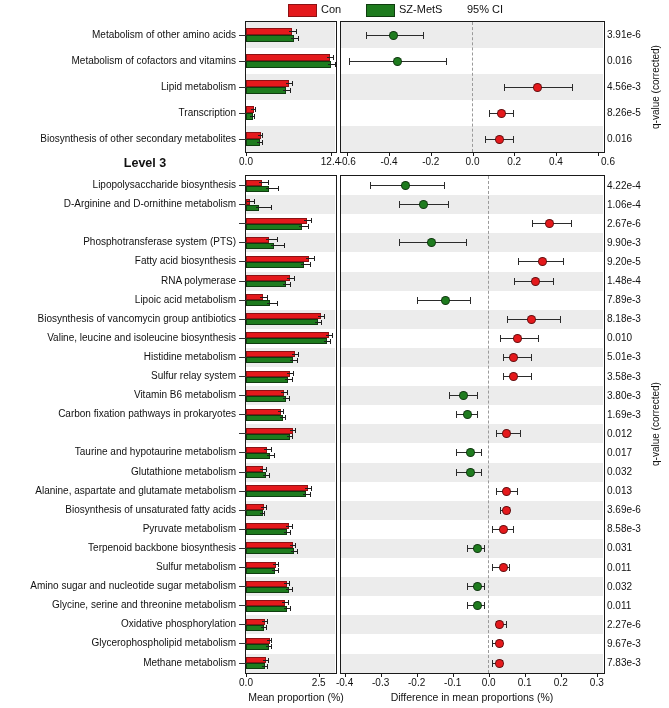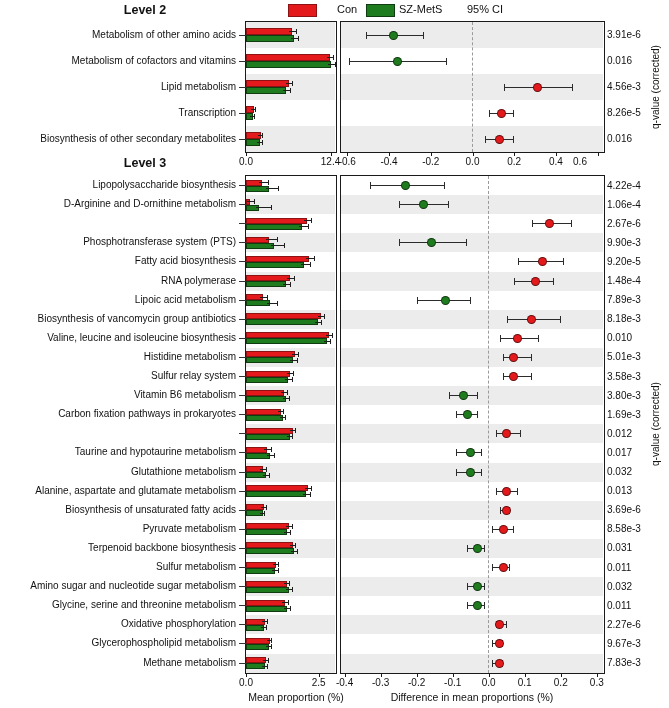--- a/index.html
+++ b/index.html
@@ -28,25 +28,24 @@
   .ticklabel{position:absolute;font-size:10px;transform:translateX(-50%);white-space:nowrap;}
   .caption{position:absolute;font-size:10.5px;text-align:center;}
   .rot-label{position:absolute;writing-mode:vertical-rl;transform:rotate(180deg);
     font-size:10px;text-align:center;color:#111;}
 </style>
 </head>
 <body>
 
 <div id="figure">
 
-  <div class="sec-title" id="level2-title">Level 2</div>
   <div class="sec-title" id="level3-title">Level 3</div>
 
   <div class="legend-swatch" id="sw-con" style="left: 288px; background: rgb(228, 25, 28); border: 1px solid rgb(140, 18, 20);"></div>
-  <div class="legend-label" style="left:321px;margin-left:16px;">Con</div>
+  <div class="legend-label" style="left:321px;">Con</div>
   <div class="legend-swatch" id="sw-sz" style="left: 366px; background: rgb(30, 123, 30); border: 1px solid rgb(15, 61, 15);"></div>
   <div class="legend-label" style="left:399px;">SZ-MetS</div>
   <div class="legend-label" style="left:467px;">95% CI</div>
 
   <div class="rot-label" style="left:650px;top:22px;height:130px;">q-value (corrected)</div>
   <div class="rot-label" style="left:650px;top:176px;height:497px;">q-value (corrected)</div>
 
   <div class="caption" style="left:221px;top:691px;width:150px;">Mean proportion (%)</div>
   <div class="caption" style="left:347px;top:691px;width:250px;">Difference in mean proportions (%)</div>
 
@@ -135,21 +134,21 @@
       <div class="ticklabel" style="left: 389.008px; top: 156px;">-0.4</div>
       <div class="tickline" style="left: 430.754px; top: 152px; height: 4px;"></div>
       <div class="ticklabel" style="left: 430.754px; top: 156px;">-0.2</div>
       <div class="tickline" style="left: 472.5px; top: 152px; height: 4px;"></div>
       <div class="ticklabel" style="left: 472.5px; top: 156px;">0.0</div>
       <div class="tickline" style="left: 514.246px; top: 152px; height: 4px;"></div>
       <div class="ticklabel" style="left: 514.246px; top: 156px;">0.2</div>
       <div class="tickline" style="left: 555.992px; top: 152px; height: 4px;"></div>
       <div class="ticklabel" style="left: 555.992px; top: 156px;">0.4</div>
       <div class="tickline" style="left: 597.738px; top: 152px; height: 4px;"></div>
-      <div class="ticklabel" style="left: 580px; top: 156px;">0.6</div>
+      <div class="ticklabel" style="left: 608px; top: 156px;">0.6</div>
       <div class="panel" style="left: 245px; top: 175px; width: 90px; height: 496.6px;"></div>
       <div class="panel" style="left: 340px; top: 175px; width: 263px; height: 496.6px;"></div>
       <div style="position: absolute; left: 246px; top: 195.1px; width: 89px; height: 19.1px; background: rgb(236, 236, 236);"></div>
       <div style="position: absolute; left: 341px; top: 195.1px; width: 262px; height: 19.1px; background: rgb(236, 236, 236);"></div>
       <div style="position: absolute; left: 246px; top: 233.3px; width: 89px; height: 19.1px; background: rgb(236, 236, 236);"></div>
       <div style="position: absolute; left: 341px; top: 233.3px; width: 262px; height: 19.1px; background: rgb(236, 236, 236);"></div>
       <div style="position: absolute; left: 246px; top: 271.5px; width: 89px; height: 19.1px; background: rgb(236, 236, 236);"></div>
       <div style="position: absolute; left: 341px; top: 271.5px; width: 262px; height: 19.1px; background: rgb(236, 236, 236);"></div>
       <div style="position: absolute; left: 246px; top: 309.7px; width: 89px; height: 19.1px; background: rgb(236, 236, 236);"></div>
       <div style="position: absolute; left: 341px; top: 309.7px; width: 262px; height: 19.1px; background: rgb(236, 236, 236);"></div>

